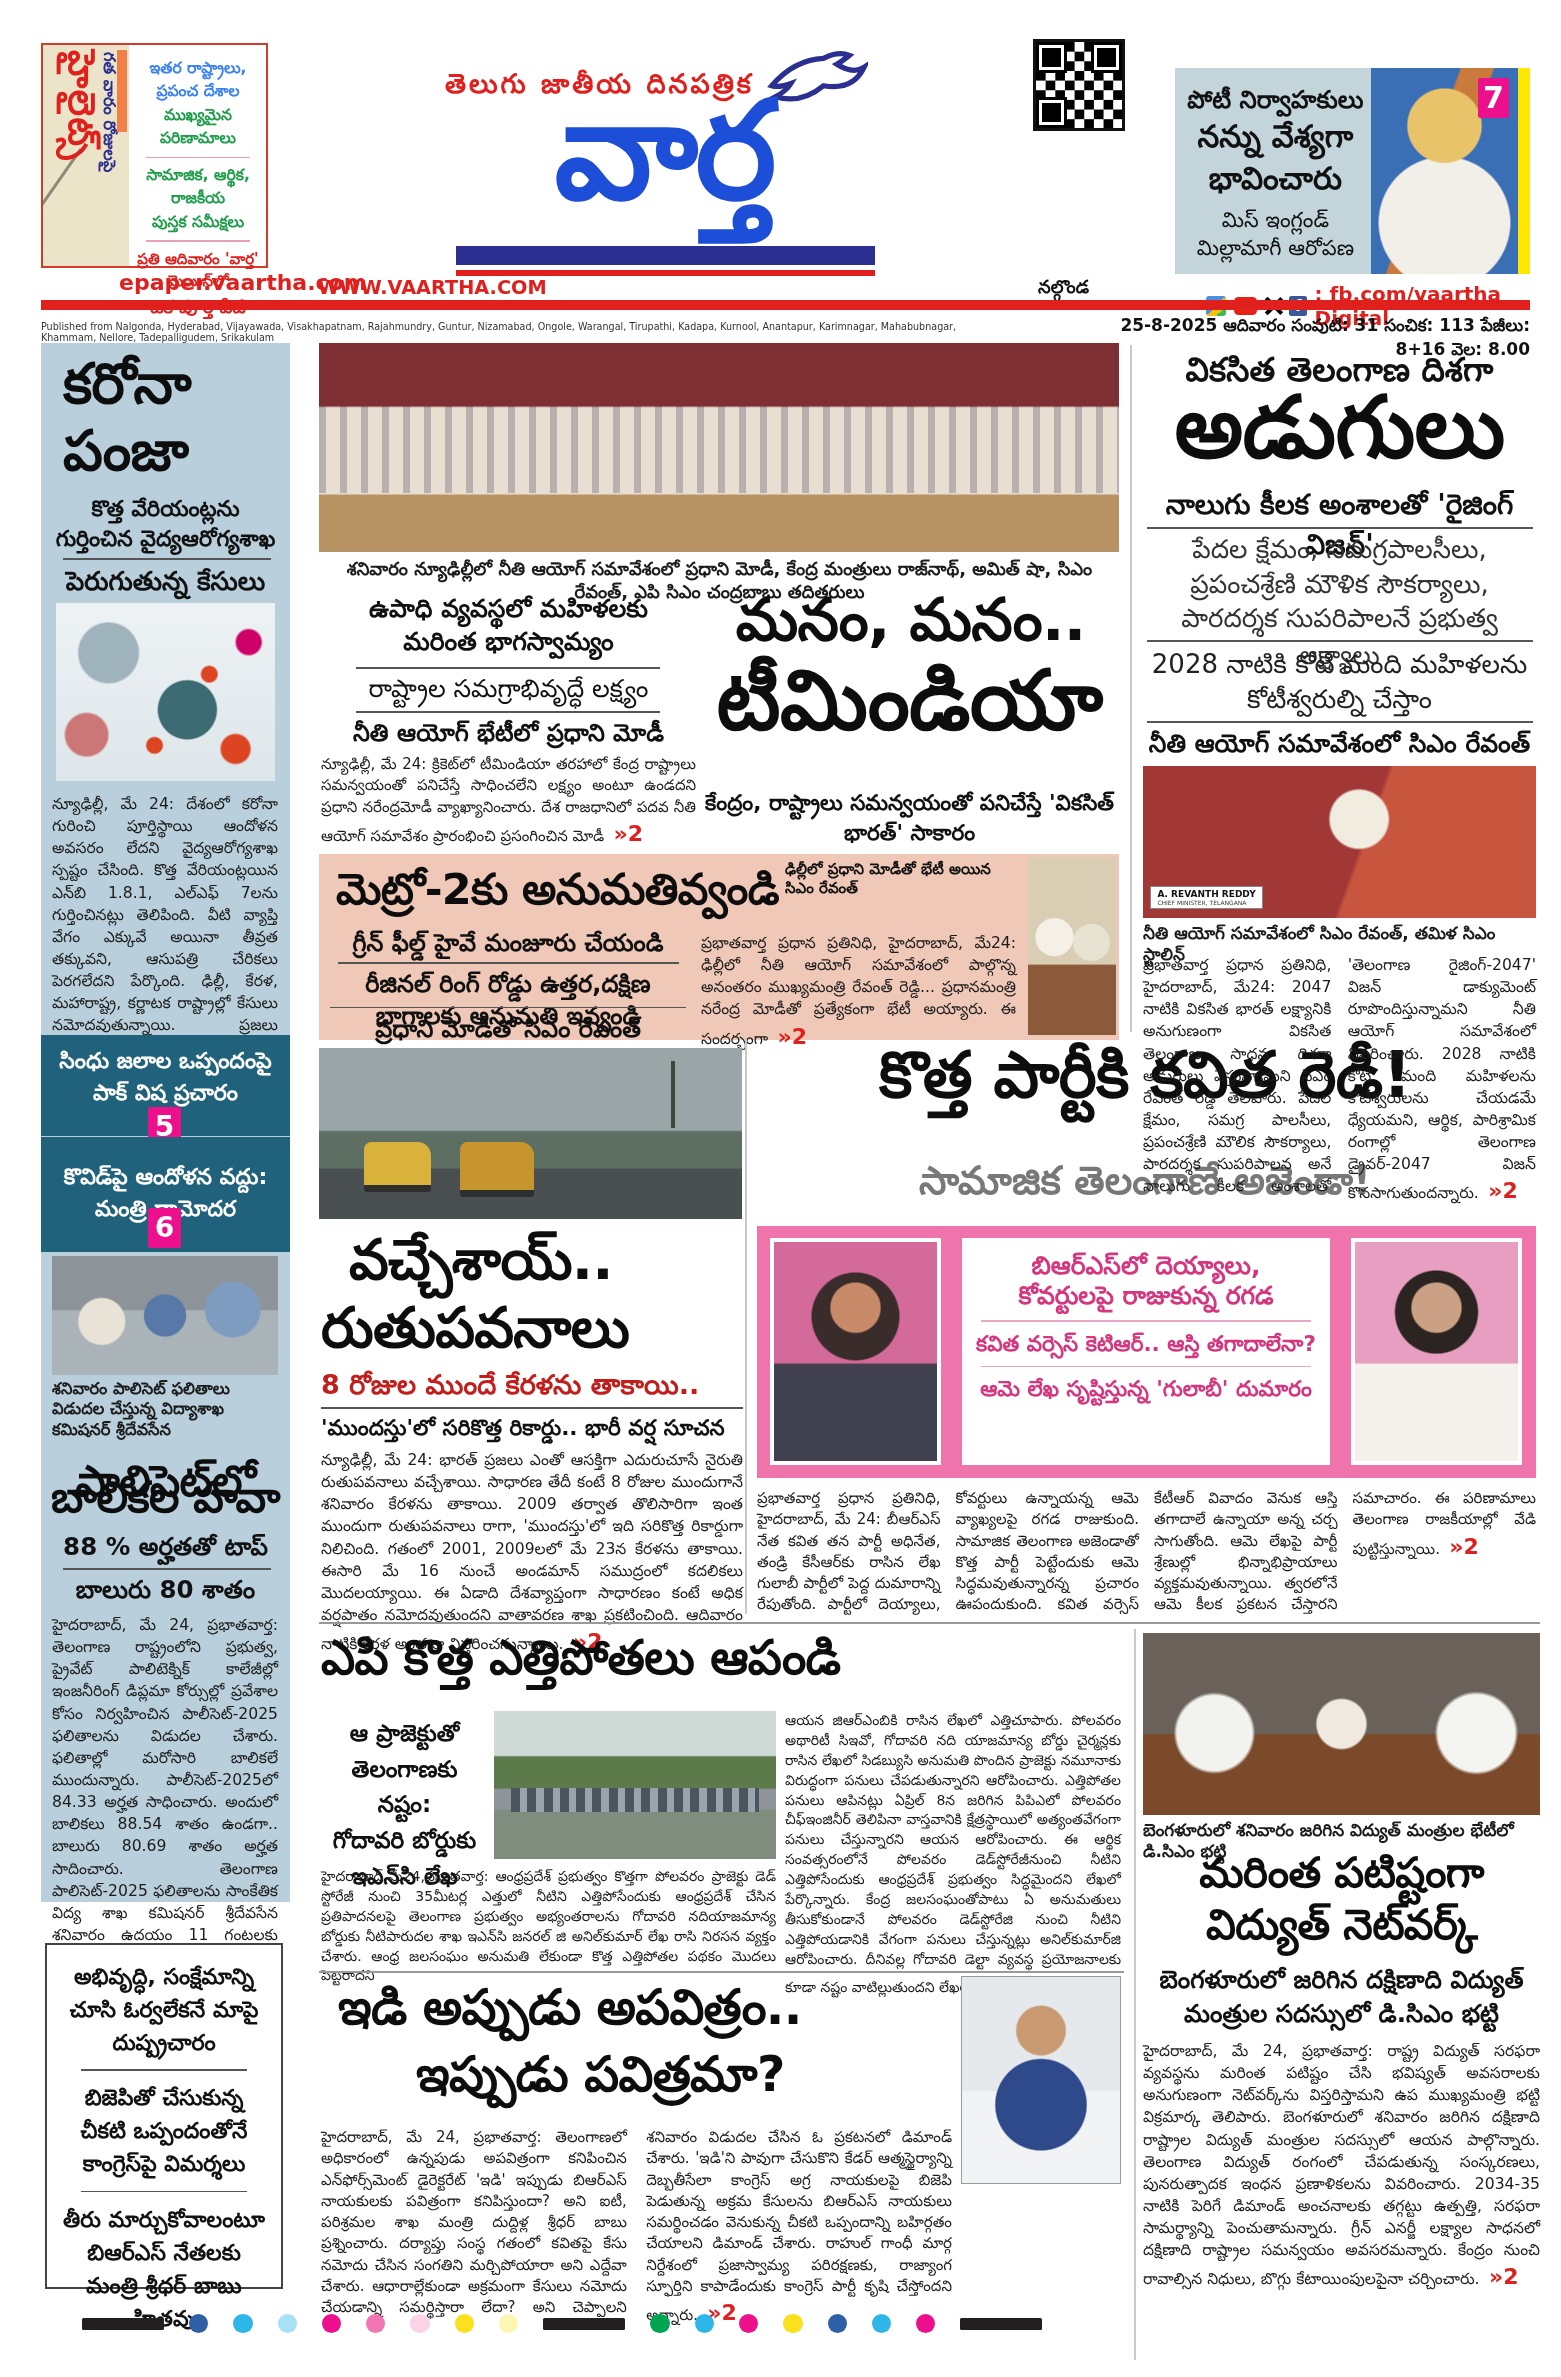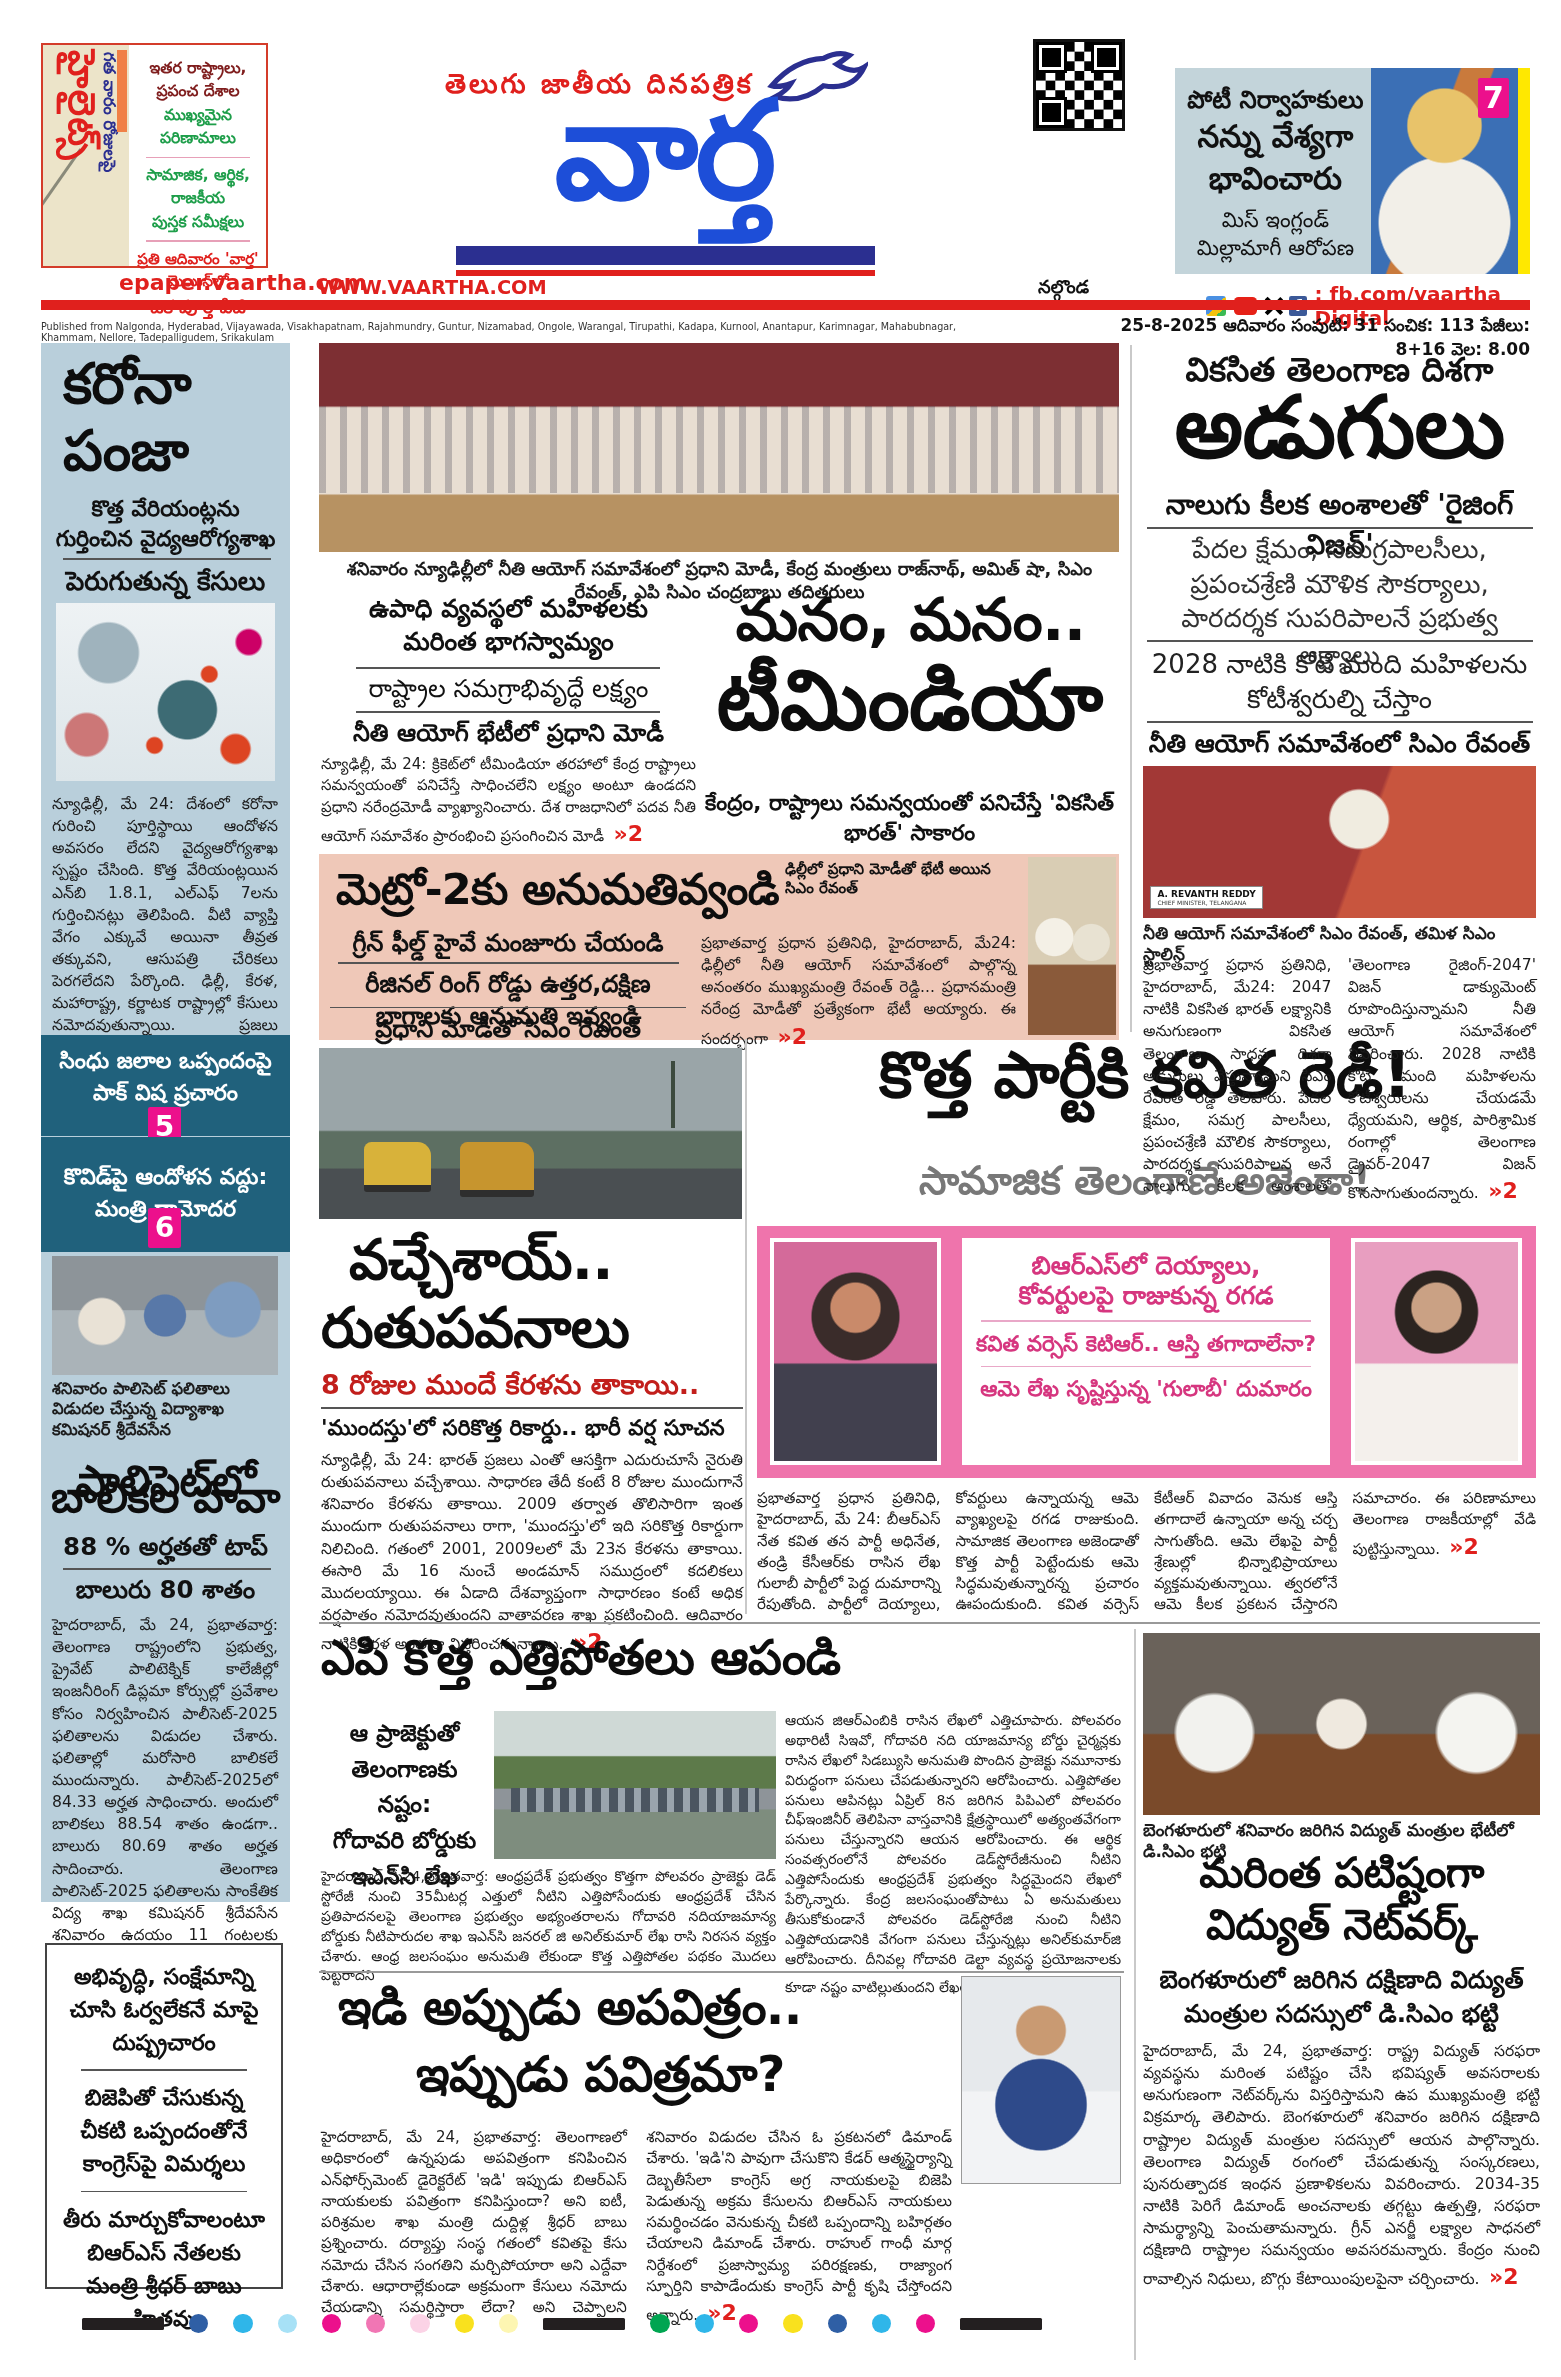--- a/index.html
+++ b/index.html
@@ -28,21 +28,21 @@
 <div id="page">
 
   <div class="abs" style="left:41px;top:43px;width:223px;height:221px;border:2.2px solid #d43c2a;background:#fff;display:flex;">
     <div class="abs" style="left:0;top:0;width:86px;height:100%;background:#ece4c9;overflow:hidden;">
       <div class="abs" style="left:6px;top:111px;width:52px;height:89px;border-left:3px solid #8a8a7a;transform:rotate(35deg);"></div>
       <div class="abs" style="left:13.4px;top:4.5px;writing-mode:vertical-rl;font-size:37px;font-weight:bold;color:#e0201d;height:212px;letter-spacing:1.5px;">హైలైట్స్</div>
       <div class="abs" style="left:55px;top:7.4px;writing-mode:vertical-rl;font-size:16.3px;font-weight:bold;color:#2b2f90;height:208px;">గత వారం రోజులపై</div>
       <div class="abs" style="left:74px;top:4.5px;width:10.4px;height:82px;background:#f08046;"></div>
     </div>
     <div class="abs ctr" style="left:88px;top:0;width:134px;height:100%;padding-top:12px;">
-      <div style="font-size:15.6px;font-weight:bold;color:#7f1d1d;line-height:1.5;">ఇతర రాష్ట్రాలు, ప్రపంచ దేశాల</div>
+      <div style="font-size:15.6px;font-weight:bold;color:#3b82f6;line-height:1.5;">ఇతర రాష్ట్రాలు, ప్రపంచ దేశాల</div>
       <div style="font-size:15.6px;font-weight:bold;color:#1e9e4a;line-height:1.5;">ముఖ్యమైన పరిణామాలు</div>
       <div style="height:1.5px;background:#e7a0b8;margin:6px 15px;"></div>
       <div style="font-size:15.6px;font-weight:bold;color:#1e9e4a;line-height:1.5;">సామాజిక, ఆర్థిక, రాజకీయ</div>
       <div style="font-size:15.6px;font-weight:bold;color:#1e9e4a;line-height:1.5;">పుస్తక సమీక్షలు</div>
       <div style="height:1.5px;background:#e7a0b8;margin:6px 15px;"></div>
       <div style="font-size:15px;font-weight:bold;color:#e0201d;line-height:1.5;">ప్రతి ఆదివారం 'వార్త' మెయిన్‌లో</div>
       <div style="font-size:18px;font-weight:bold;color:#e0201d;line-height:1.5;">ఒక పూర్తి పేజీ</div>
     </div>
   </div>
 

